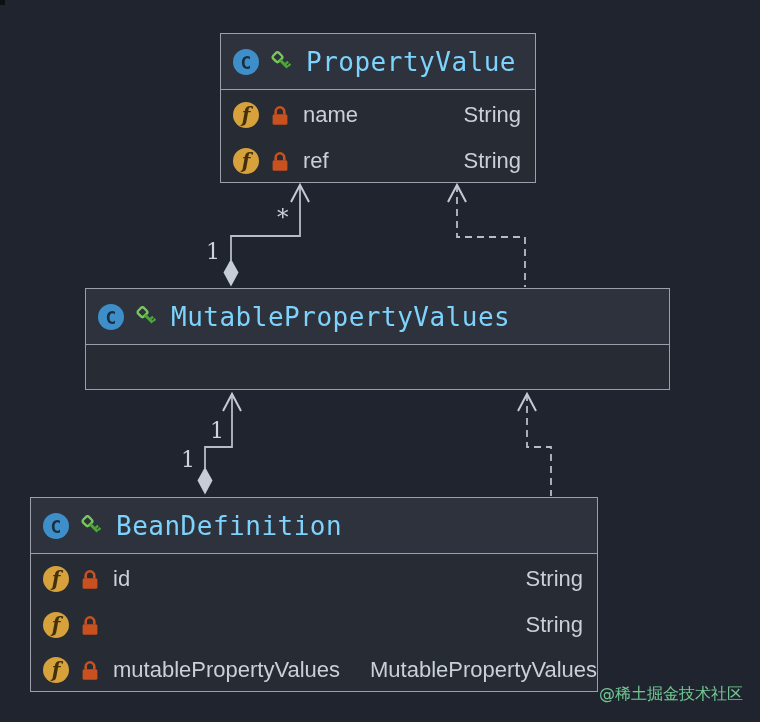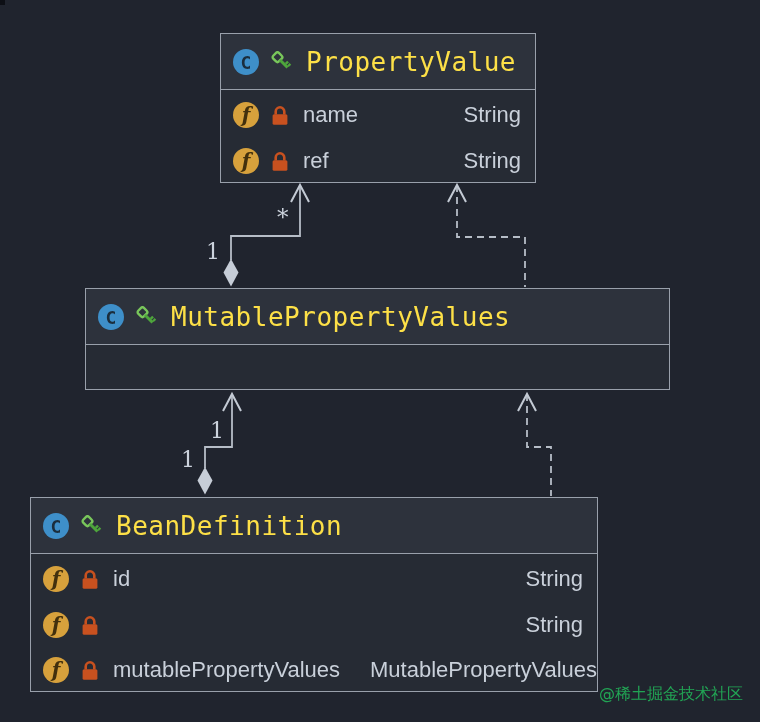--- a/index.html
+++ b/index.html
@@ -15,21 +15,21 @@
     background:#262b34;border:1.5px solid #99a0ab;
     z-index:1;
   }
   .uml-header{
     box-sizing:border-box;height:56px;
     background:#2d323c;border-bottom:1.5px solid #99a0ab;
     display:flex;align-items:center;padding:0 12px;
   }
   .uml-title{
     font-family:"DejaVu Sans Mono",monospace;
-    font-size:26px;color:#fde047;white-space:nowrap;
+    font-size:26px;color:#7dd3fc;white-space:nowrap;
     margin-left:14px;letter-spacing:.5px;
   }
   .uml-body{display:flex;flex-direction:column;justify-content:center;
     height:calc(100% - 56px);padding:2px 0;}
   .uml-row{
     display:flex;align-items:center;flex:1;
     padding:0 14px 0 12px;color:#c9d0da;font-size:22px;white-space:nowrap;
   }
   .fname{margin-left:14px;}
   .ftype{margin-left:auto;padding-left:30px;}
@@ -45,21 +45,21 @@
   .edge-diamond{fill:#c6cdd7;stroke:none;}
   
   .mult{
     position:absolute;z-index:3;color:#ccd3dd;
     font-family:"DejaVu Serif",serif;font-size:22px;line-height:1;
   }
   .mult-star{font-size:23px;}
   
   .watermark{
     position:absolute;right:17px;top:684px;z-index:4;
-    color:#22c55e;opacity:.8;font-size:16px;
+    color:#86efac;opacity:.8;font-size:16px;
     font-family:"DejaVu Sans",sans-serif;
   }
 </style>
 </head>
 <body>
 
 <div class="canvas">
 
   <svg width="0" height="0" style="position:absolute" aria-hidden="true">
     <defs>

